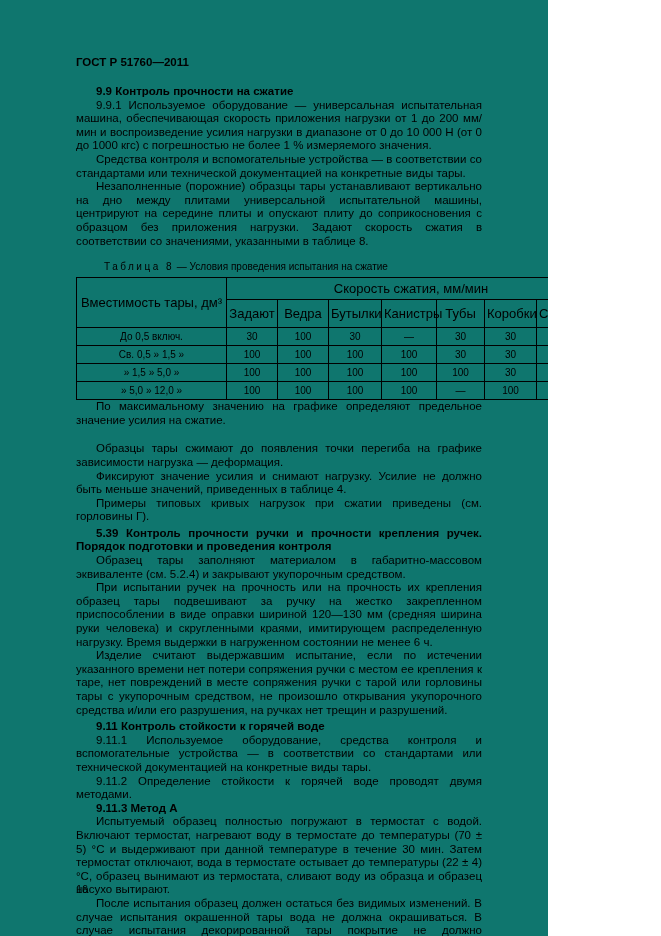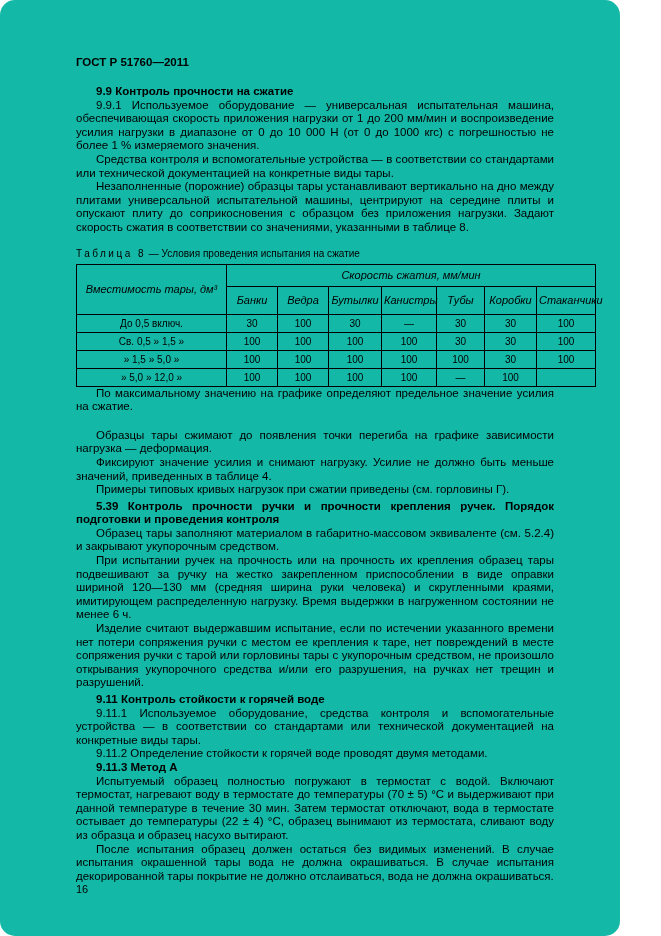--- a/index.html
+++ b/index.html
@@ -4,25 +4,24 @@
 <style>
   * { margin: 0; padding: 0; box-sizing: border-box; }
   html, body { background: #ffffff; }
   body {
     width: 661px; height: 936px;
     font-family: "Liberation Sans", sans-serif;
     color: #000;
   }
   .page {
     position: relative;
-    width: 620px; height: 936px;
-    background: #14b8a6;
+    width: 548px; height: 936px;
+    background: #0f766e;
     padding: 56px 66px 0 76px;
     overflow: hidden;
-    border-radius: 15px;
   }
   .doc-header {
     font-size: 11.5px; font-weight: bold;
     margin-bottom: 17px;
   }
   .heading {
     font-size: 11.5px; line-height: 13.6px;
     font-weight: bold;
     text-indent: 20px;
     text-align: justify;
@@ -34,34 +33,34 @@
     hyphens: auto; -webkit-hyphens: auto;
   }
   .mt-sm { margin-top: 3px; }
   .mt-after-table { margin-top: 15px; }
   .caption {
     font-size: 10px;
     margin-top: 13px;
     margin-bottom: 5px;
     white-space: nowrap;
   }
-  .caption-label { letter-spacing: 2.5px; }
+  .caption-label { letter-spacing: 2.5px; margin-left: 28px; }
   table.t8 {
     border-collapse: collapse;
     width: 519px;
     table-layout: fixed;
   }
   table.t8 th, table.t8 td {
     border: 1px solid #000;
     text-align: center;
     vertical-align: middle;
     padding: 1px 2px;
     font-weight: normal;
   }
-  table.t8 th { font-size: 11px; line-height: 11px; font-style: italic; }
+  table.t8 th { font-size: 13px; line-height: 11px; }
   table.t8 td { font-size: 10px; height: 18px; }
   table.t8 tr.group-row th { height: 22px; }
   table.t8 tr.cols-row th { height: 28px; }
   .page-number {
     position: absolute;
     left: 76px; top: 883px;
     font-size: 11px;
   }
 </style>
 </head>
@@ -89,21 +88,21 @@
       <col style="width:48px">
         <col style="width:52px">
         <col style="width:59px">
     </colgroup>
     <thead>
       <tr class="group-row">
         <th rowspan="2">Вместимость тары, дм³</th>
         <th colspan="7">Скорость сжатия, мм/мин</th>
       </tr>
       <tr class="cols-row">
-        <th>Банки</th>
+        <th>Задают</th>
         <th>Ведра</th>
         <th>Бутылки</th>
         <th>Канистры</th>
         <th>Тубы</th>
         <th>Коробки</th>
         <th>Стаканчики</th>
       </tr>
     </thead>
     <tbody>
       <tr>

